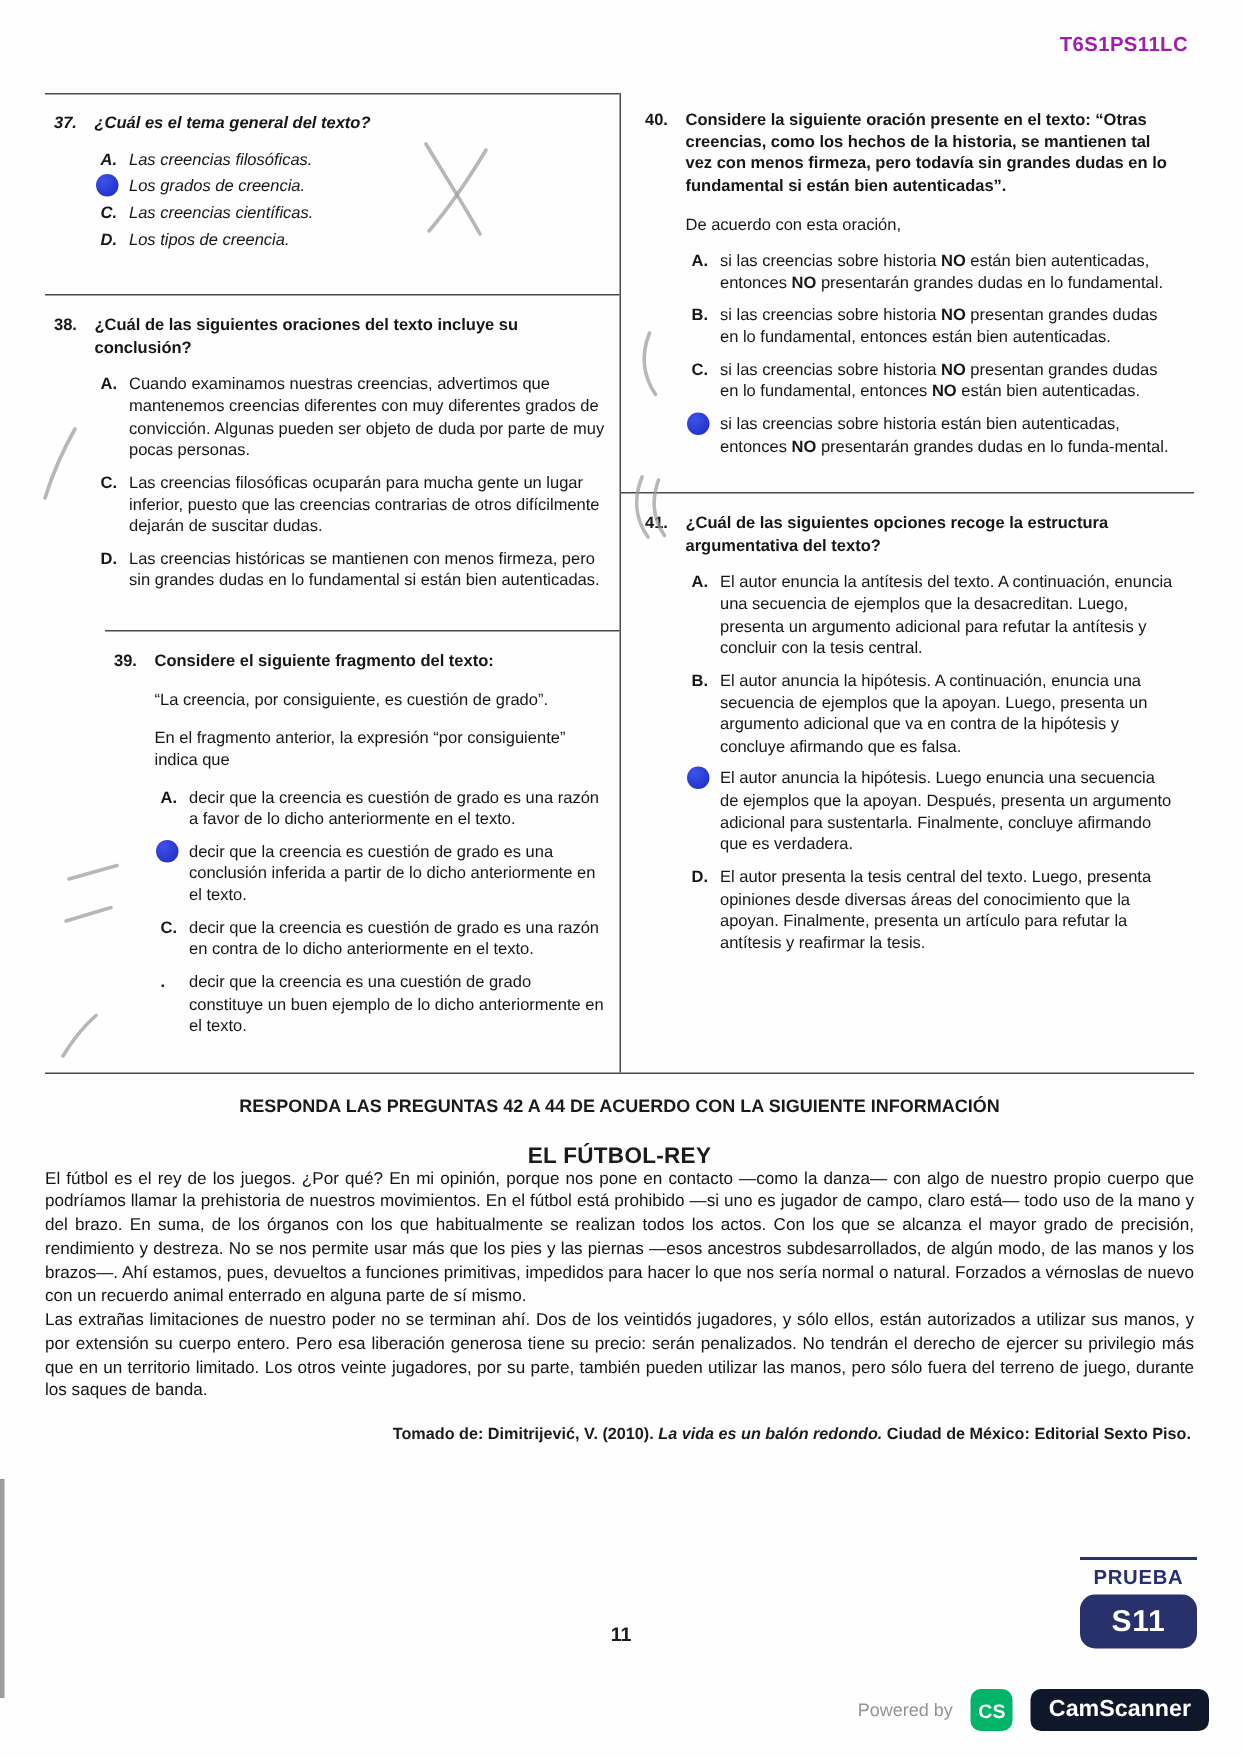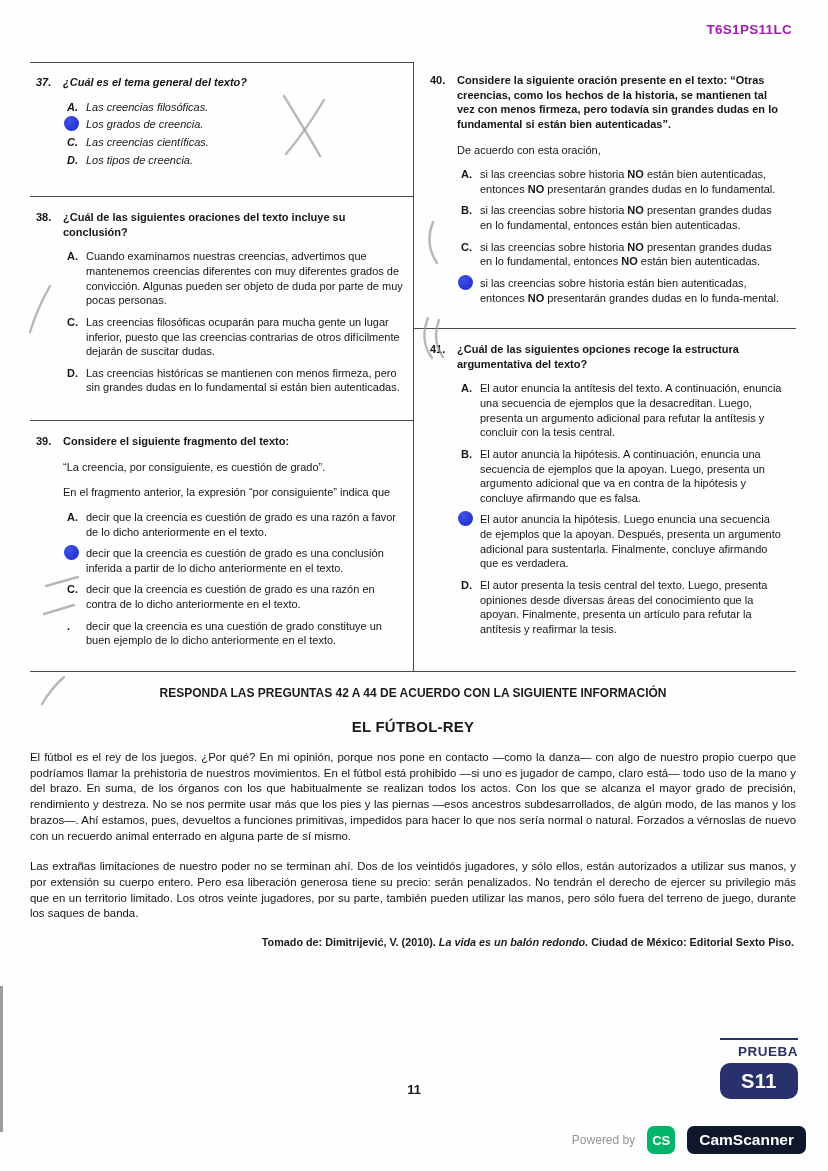--- a/index.html
+++ b/index.html
@@ -13,48 +13,48 @@
 
   .qgrid { display:grid; grid-template-columns:384px 382px; border-bottom:1.4px solid #4a4a4a; }
   .lcol { border-right:1.4px solid #4a4a4a; }
   .lcol .q:first-child { border-top:1.4px solid #4a4a4a;font-style:italic; }
   .lcol .q + .q { border-top:1.4px solid #4a4a4a; }
   .rcol .q + .q { border-top:1.4px solid #4a4a4a; }
 
   .q { font-size:11px; line-height:1.33; color:#161616; }
   .q37 { padding:12px 10px 26px 6px; }
   .q38 { padding:13px 10px 18px 6px; }
-  .q39 { padding:13px 10px 16px 6px; }
+  .q39 { padding:13px 10px 16px 6px;margin-left:40px; }
   .q40 { padding:11px 12px 16px 16px; }
   .q41 { padding:13px 12px 16px 16px; }
 
   .q-head { display:flex; }
   .q-num { flex:none; width:27px; font-weight:700; }
   .q-stem { flex:1; font-weight:700; }
   .quote { margin:11px 0 0 27px; }
   .stem2 { margin:11px 0 0 27px; }
 
   .opts { margin:10px 0 0 31px; }
   .opt { display:flex; margin-bottom:7px; }
   .opts--tight .opt { margin-bottom:3px; }
   .opt-letter { flex:none; width:19px; font-weight:700; position:relative; }
   .opt-text { flex:1; }
   .dot { position:absolute; left:-3px; top:-1px; width:15px; height:15px; border-radius:50%;
          background:radial-gradient(circle at 35% 30%, #3d52e8, #1b27c5); z-index:2; }
 
   .banner { margin-top:14px; text-align:center; font-weight:700; font-size:12px; }
   .passage-title { margin-top:18px; text-align:center; font-weight:700; font-size:15px; letter-spacing:.2px; }
-  .para { margin-top:15px; font-size:11.4px; line-height:1.38; text-align:justify; color:#141414; }
+  .para { font-size:11.4px; line-height:1.38; text-align:justify; color:#141414; }
   .source { margin-top:14px; text-align:right; font-weight:700; font-size:10.8px; padding-right:2px; }
 
   .page-num { position:absolute; top:1082px; left:0; right:0; text-align:center; font-weight:700; font-size:13px; }
 
   .prueba { position:absolute; top:1038px; right:30px; width:78px; text-align:center;
             border-top:2.5px solid #28316b; padding-top:4px; }
-  .prueba-label { color:#28316b; font-weight:700; font-size:13.5px; letter-spacing:.5px;text-align:right; }
+  .prueba-label { color:#28316b; font-weight:700; font-size:13.5px; letter-spacing:.5px; }
   .prueba-badge { margin-top:4px; background:#28316b; border-radius:10px; height:36px;
                   display:flex; align-items:center; justify-content:center;
                   color:#fff; font-weight:700; font-size:20px; letter-spacing:.5px; }
 
   .cam { position:absolute; top:1126px; right:22px; display:flex; align-items:center; gap:12px; }
   .powered { color:#949494; font-size:12px; }
   .cs-badge { width:28px; height:28px; background:#00b46a; border-radius:7px; color:#fff;
               font-weight:700; font-size:13px; display:flex; align-items:center; justify-content:center; }
   .cam-label { background:#0f172a; color:#fff; border-radius:7px; padding:5px 12px;
                font-size:15.5px; font-weight:700; }

